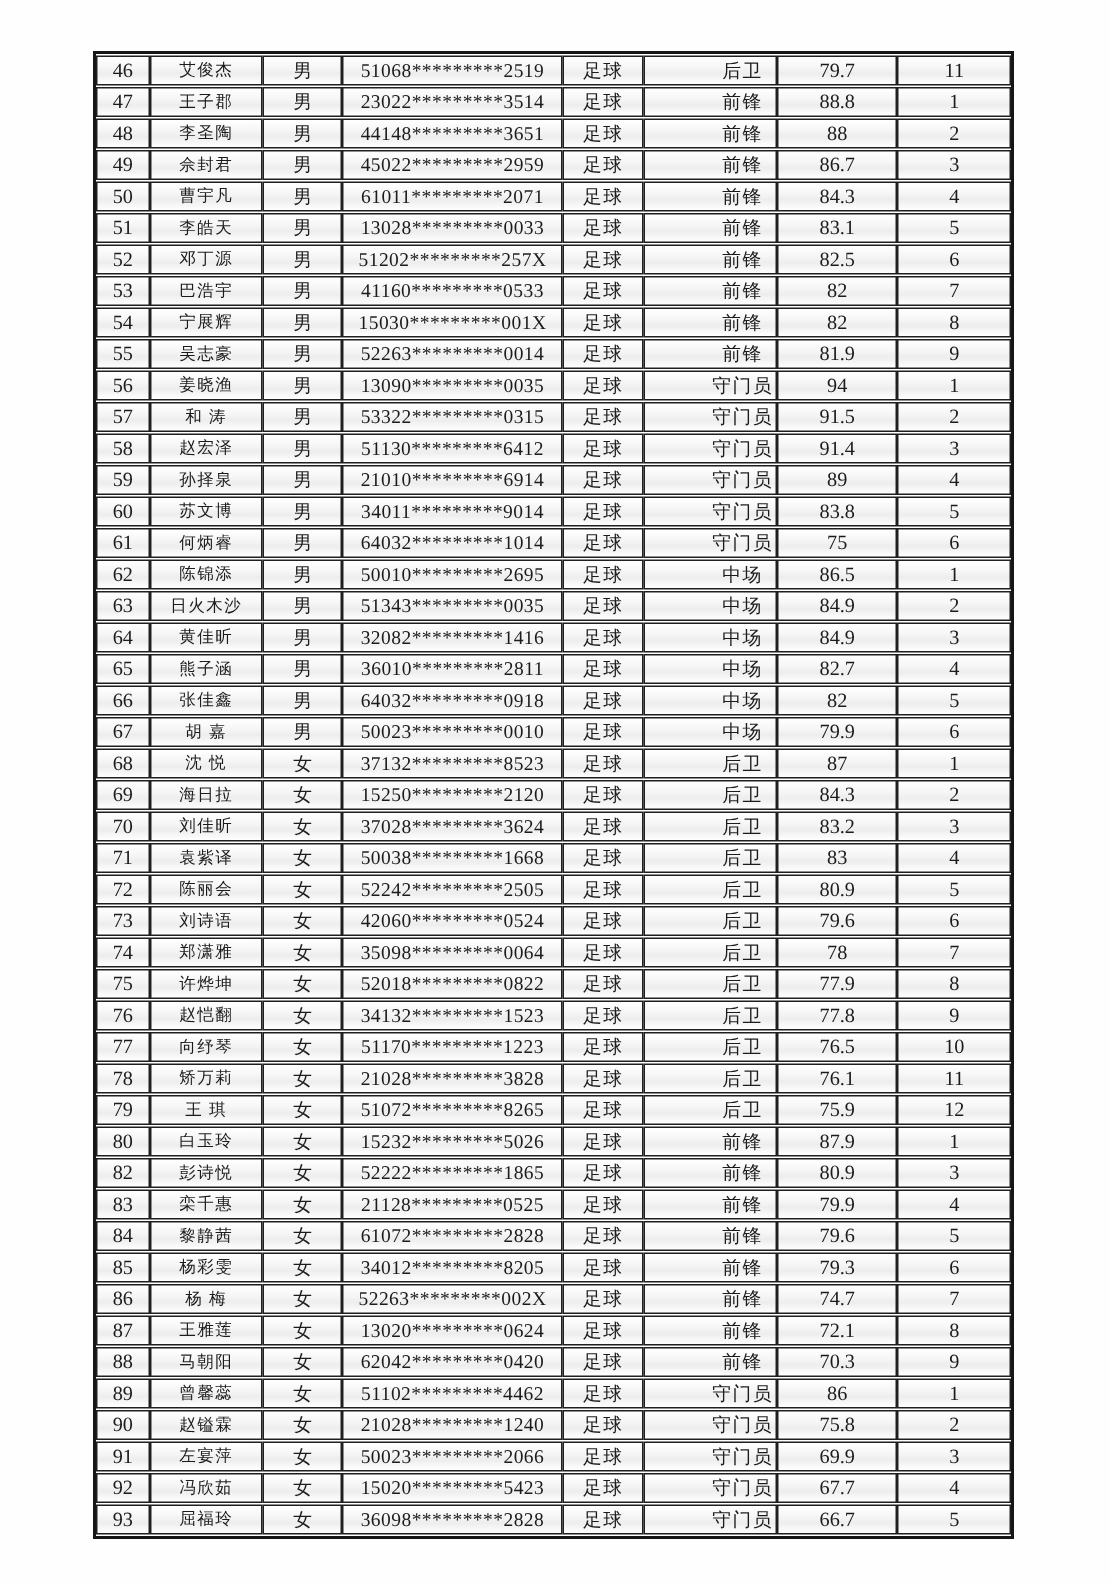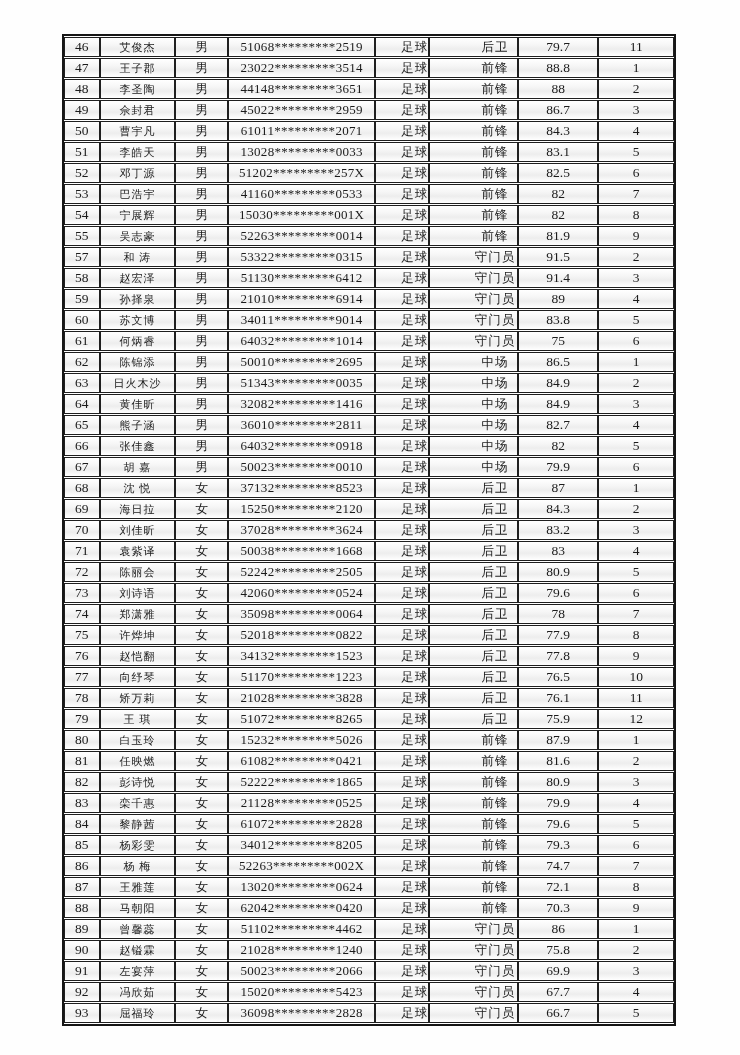--- a/index.html
+++ b/index.html
@@ -35,21 +35,21 @@
     line-height: 18px;
     border: 1px solid #1f1f1f;
     background: linear-gradient(180deg, #ffffff 0%, #f6f6f6 38%, #ededed 62%, #ffffff 100%);
     white-space: nowrap;
     overflow: hidden;
   }
   .col-no    { width: 35px;  font-size: 13.5px; }
   .col-name  { width: 74px;  font-size: 11px; letter-spacing: 1px; }
   .col-gender{ width: 52px;  font-size: 12.5px; }
   .col-id    { width: 144px; font-size: 13px; letter-spacing: 0.3px; }
-  .col-sport { width: 53px;  font-size: 12.5px; letter-spacing: 1px; text-align: right; }
+  .col-sport { width: 53px;  font-size: 12.5px; letter-spacing: 1px; }
   .col-pos   { width: 87px;  font-size: 12.5px; letter-spacing: 1px; padding-left: 43px; }
   .col-score { width: 79px;  font-size: 13.5px; }
   .col-rank  { width: 74px;  font-size: 13.5px; margin-top: 14px; }
 </style>
 </head>
 <body>
 
 <div class="sheet">
   <table class="roster">
     <colgroup>
@@ -157,20 +157,30 @@
           <td class="col-no">55</td>
           <td class="col-name">吴志豪</td>
           <td class="col-gender">男</td>
           <td class="col-id">52263*********0014</td>
           <td class="col-sport">足球</td>
           <td class="col-pos">前锋</td>
           <td class="col-score">81.9</td>
           <td class="col-rank">9</td>
         </tr>
         <tr>
+          <td class="col-no">56</td>
+          <td class="col-name">姜晓渔</td>
+          <td class="col-gender">男</td>
+          <td class="col-id">13090*********0035</td>
+          <td class="col-sport">足球</td>
+          <td class="col-pos">守门员</td>
+          <td class="col-score">94</td>
+          <td class="col-rank">1</td>
+        </tr>
+        <tr>
           <td class="col-no">57</td>
           <td class="col-name">和 涛</td>
           <td class="col-gender">男</td>
           <td class="col-id">53322*********0315</td>
           <td class="col-sport">足球</td>
           <td class="col-pos">守门员</td>
           <td class="col-score">91.5</td>
           <td class="col-rank">2</td>
         </tr>
         <tr>
@@ -395,30 +405,20 @@
         </tr>
         <tr>
           <td class="col-no">80</td>
           <td class="col-name">白玉玲</td>
           <td class="col-gender">女</td>
           <td class="col-id">15232*********5026</td>
           <td class="col-sport">足球</td>
           <td class="col-pos">前锋</td>
           <td class="col-score">87.9</td>
           <td class="col-rank">1</td>
-        </tr>
-        <tr>
-          <td class="col-no">81</td>
-          <td class="col-name">任映燃</td>
-          <td class="col-gender">女</td>
-          <td class="col-id">61082*********0421</td>
-          <td class="col-sport">足球</td>
-          <td class="col-pos">前锋</td>
-          <td class="col-score">81.6</td>
-          <td class="col-rank">2</td>
         </tr>
         <tr>
           <td class="col-no">82</td>
           <td class="col-name">彭诗悦</td>
           <td class="col-gender">女</td>
           <td class="col-id">52222*********1865</td>
           <td class="col-sport">足球</td>
           <td class="col-pos">前锋</td>
           <td class="col-score">80.9</td>
           <td class="col-rank">3</td>

